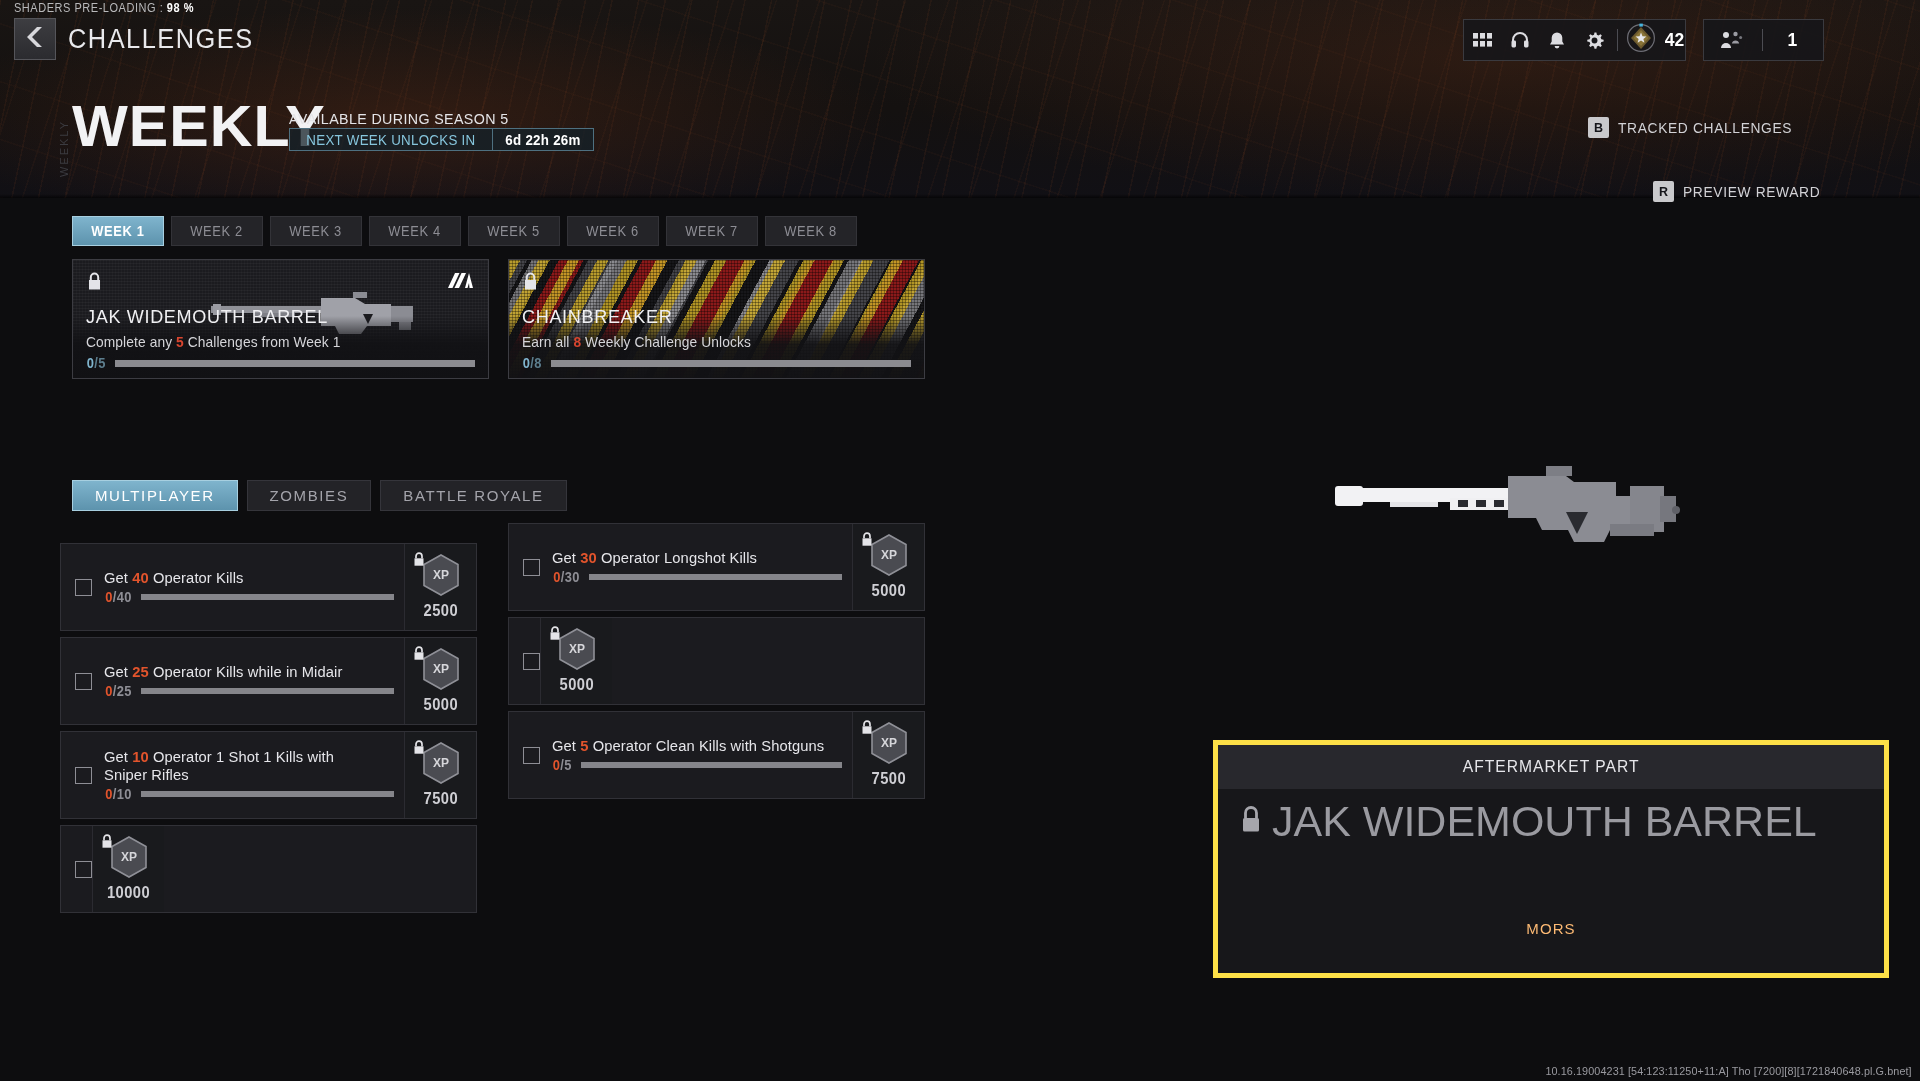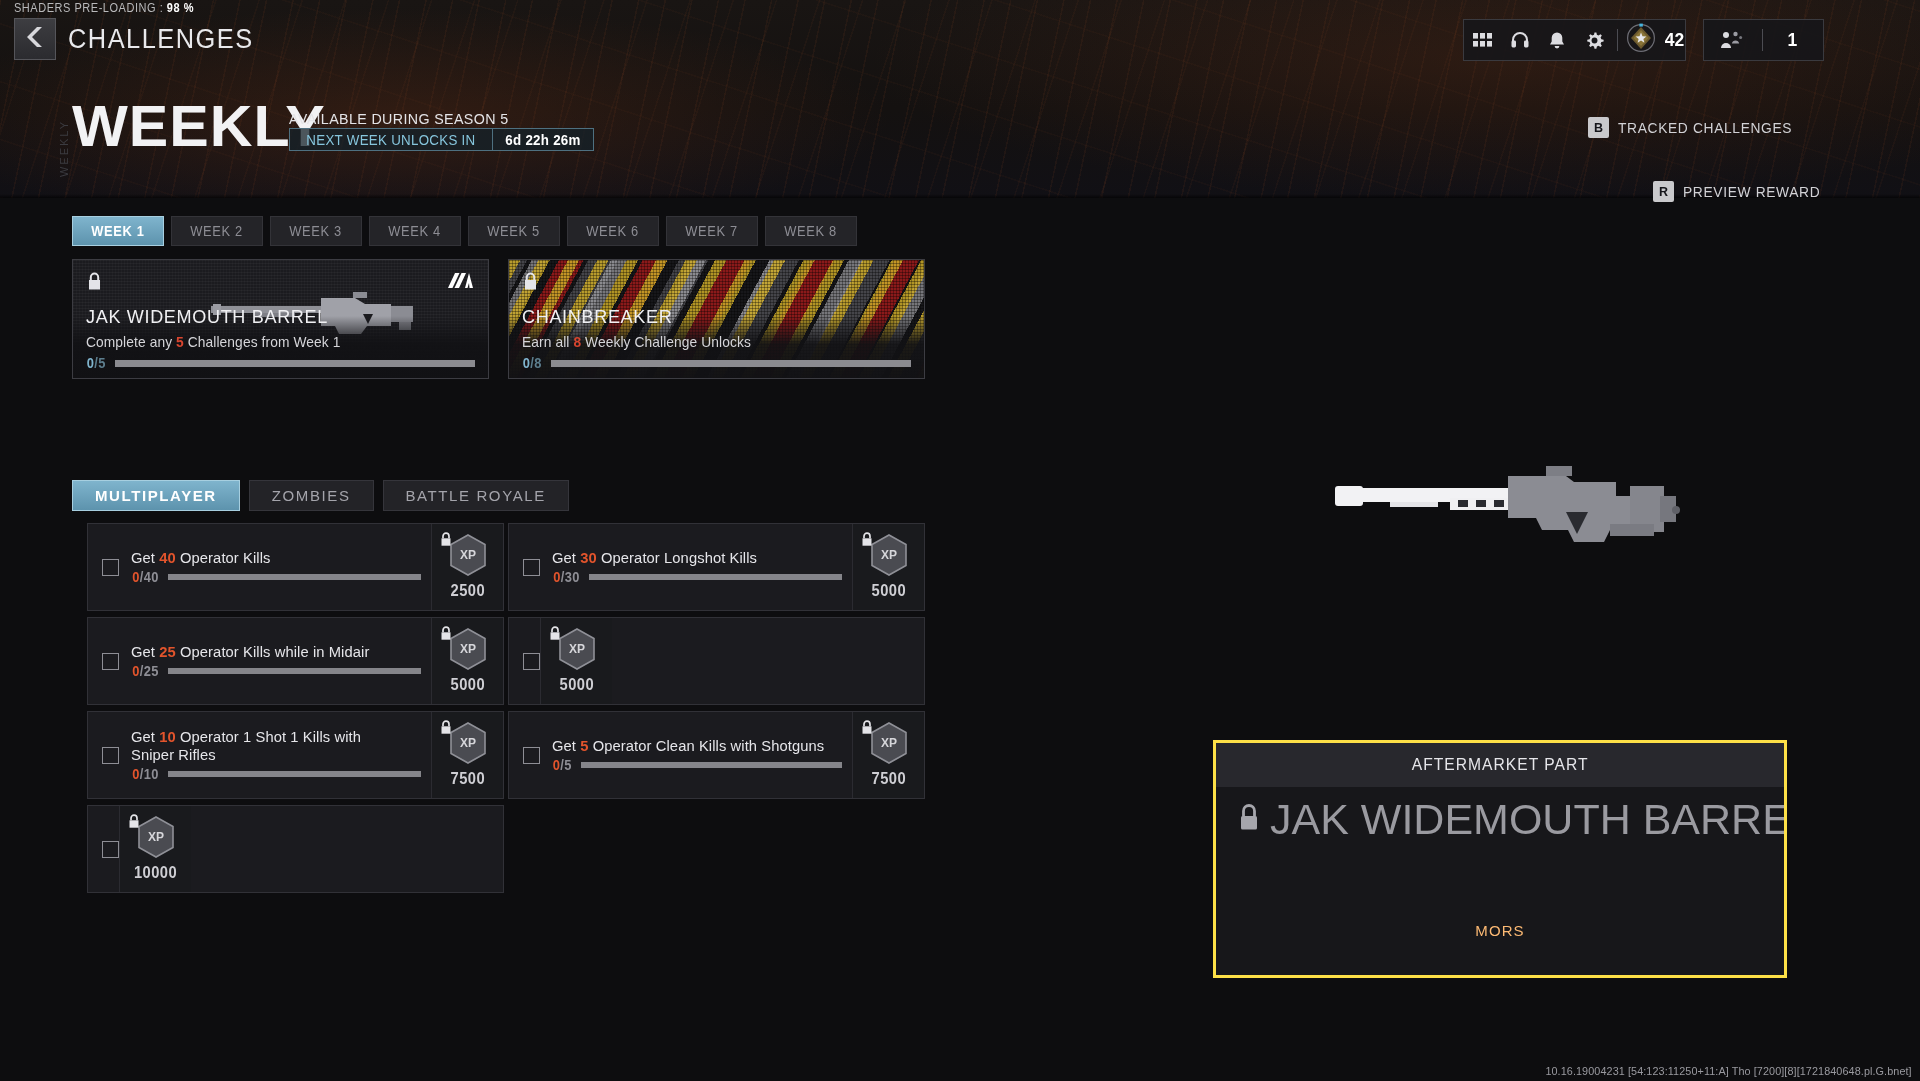--- a/index.html
+++ b/index.html
@@ -209,26 +209,26 @@
   .mtab {
     height: 31px; padding: 0 22px;
     display:flex; align-items:center; justify-content:center;
     background: #232327; border: 1px solid #35353b;
     color: #a4a4ab; font-size: 15px; letter-spacing: 1.6px;
     font-family: "Liberation Sans Narrow", "Liberation Sans", sans-serif;
     cursor:pointer; text-transform: uppercase;
   }
   .mtab.active {
     background: linear-gradient(180deg, #7fb4cd, #5d93ad);
-    border:1px solid #a7cfe0; color: #ffffff; font-weight:700;
+    border:1px solid #a7cfe0; color: #ffffff; font-weight:400;
   }
 
   
   .chal-col { position: absolute; top: 523px; width: 417px; }
-  #col-left { left: 87px; }
+  #col-left { left: 60px; margin-top: 20px; }
   #col-right { left: 508px; }
 
   .chal-row {
     position: relative; height: 88px; margin-bottom: 6px;
     background: #1b1b1f; border: 1px solid #313137;
     display: flex; align-items: center;
   }
   .chk {
     width: 17px; height: 17px; border: 1.5px solid #8e8e95;
     background: transparent; margin-left: 14px; flex: 0 0 auto; cursor:pointer;
@@ -260,22 +260,22 @@
   .xp-amount {
     font-size: 16px; color: #cfcfd4; font-weight: 700; letter-spacing:0.5px;
     font-family: "Liberation Sans Narrow", "Liberation Sans", sans-serif;
     transform: scaleX(0.92);
   }
 
   
   .preview-weapon { position: absolute; left: 1330px; top: 450px; width: 380px; height: 110px; }
 
   .amp-card {
-    position: absolute; left: 1213px; top: 740px; width: 574px; height: 238px;
-    background: rgba(32,33,37,0.55); border: 3px solid #fde047;
+    position: absolute; left: 1213px; top: 740px; width: 676px; height: 238px;
+    background: rgba(32,33,37,0.55); border: 5px solid #fde047;
     overflow: hidden;
   }
   .amp-head {
     position:absolute; left:0; right:0; top: 0; height: 44px;
     background: rgba(48,49,54,0.7);
     display:flex; align-items:center; justify-content:center;
   }
   .amp-head span {
     font-size: 17px; color: #e6e6ea; letter-spacing: 1.1px;
     font-family: "Liberation Sans Narrow", "Liberation Sans", sans-serif;

